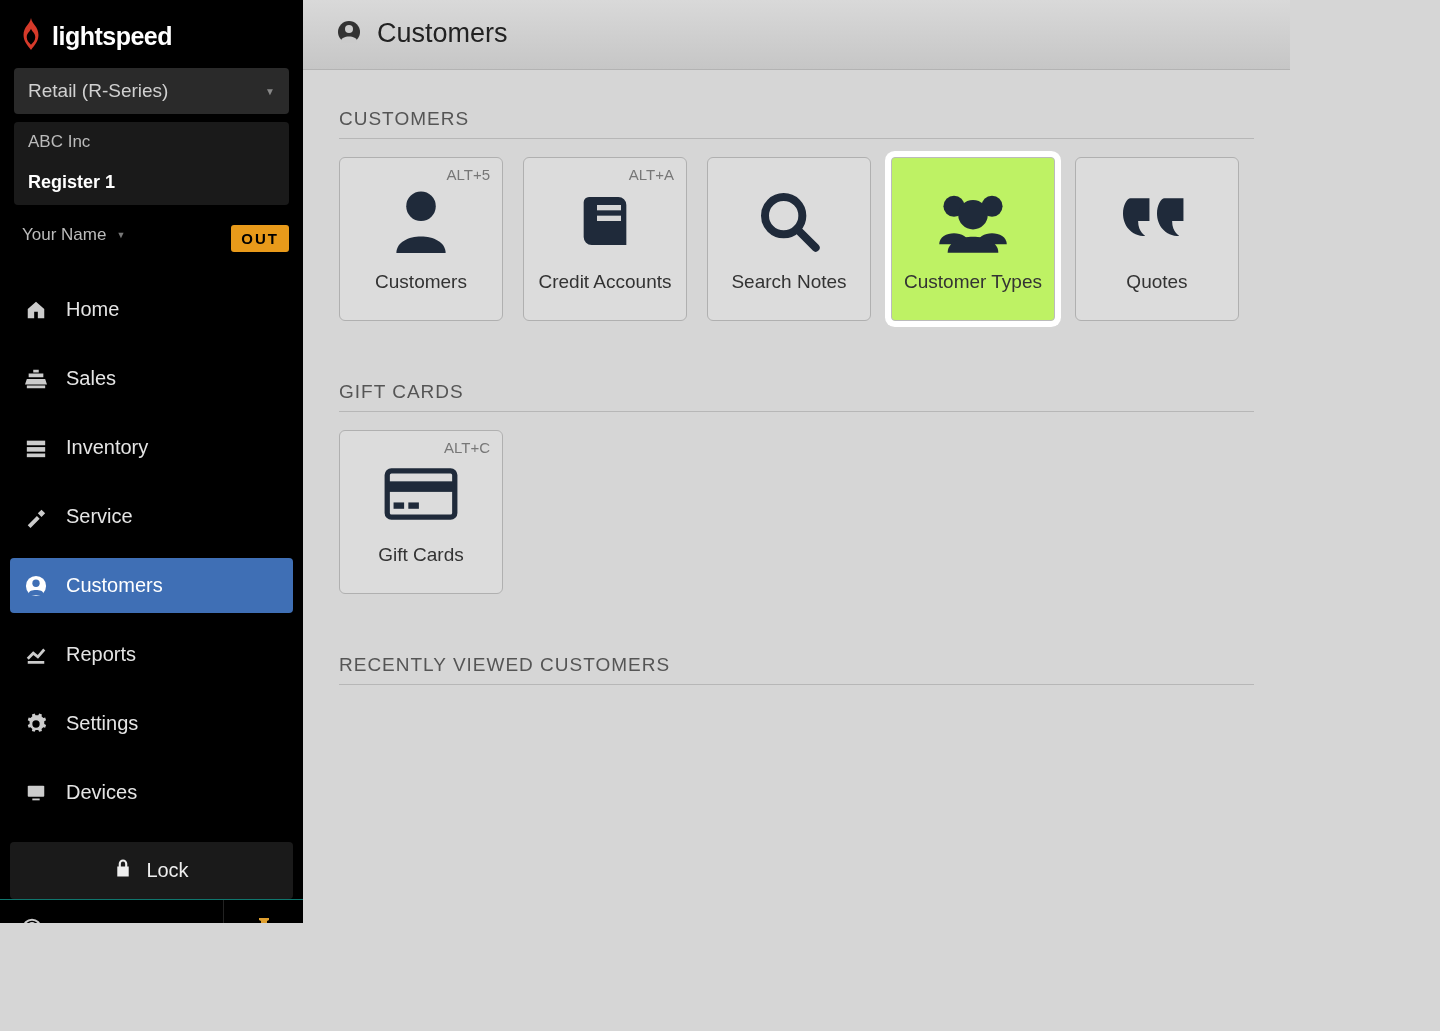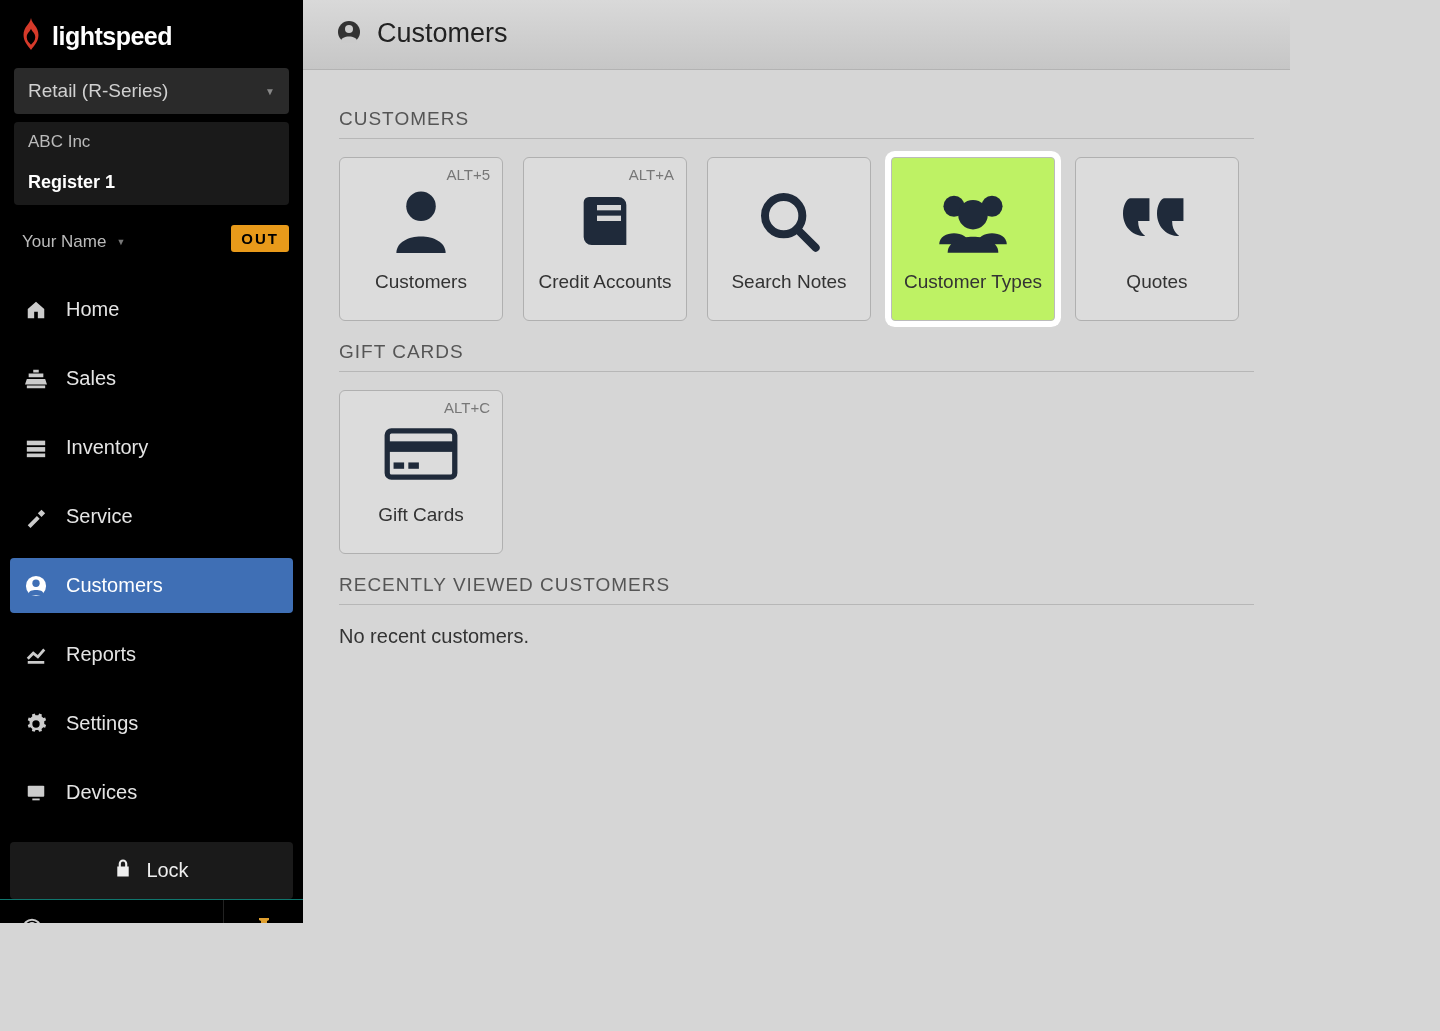--- a/index.html
+++ b/index.html
@@ -46,21 +46,21 @@
   .register-box {
     margin: 0 14px 10px 14px;
     background: #1a1a1a;
     border-radius: 4px;
     padding: 10px 14px 12px 14px;
   }
   .register-box .company { color: #bbb; font-size: 17px; }
   .register-box .register { color: #fff; font-size: 18px; font-weight: 600; margin-top: 20px; }
   .user-row {
     display: flex;
-    align-items: flex-end;
+    align-items: flex-start;
     justify-content: space-between;
     padding: 10px 14px 16px 22px;
   }
   .user-name-wrap { display: flex; align-items: center; gap: 10px; cursor: pointer; }
   .user-name-wrap .name { color: #bbb; font-size: 17px; }
   .user-name-wrap .caret { font-size: 9px; color: #777; }
   .out-badge {
     background: #e89a1a;
     color: #000;
     font-weight: 700;
@@ -138,21 +138,21 @@
     font-size: 19px;
     letter-spacing: 1px;
     color: #555;
     font-weight: 500;
     margin-bottom: 8px;
   }
   .section-rule { height: 1px; background: #b7b7b7; margin-bottom: 18px; }
   .tile-row {
     display: flex;
     gap: 20px;
-    margin-bottom: 20px;
+    margin-bottom: 60px;
   }
   .tile {
     width: 164px;
     height: 164px;
     border: 1px solid #b0b0b0;
     border-radius: 6px;
     background: #dcdcdc;
     display: flex;
     flex-direction: column;
     align-items: center;
@@ -402,16 +402,15 @@
             <rect x="5" y="17" width="5" height="3" fill="#1f2a3a" stroke="none"></rect>
             <rect x="12" y="17" width="5" height="3" fill="#1f2a3a" stroke="none"></rect>
           </svg>
         </span>
         <span class="tile-label">Gift Cards</span>
       </div>
     </div>
 
     <div class="section-heading">RECENTLY VIEWED CUSTOMERS</div>
     <div class="section-rule"></div>
-    <div class="recent-text">No recent customers.</div>
 
   </div>
 </main>
 
 </body></html>

